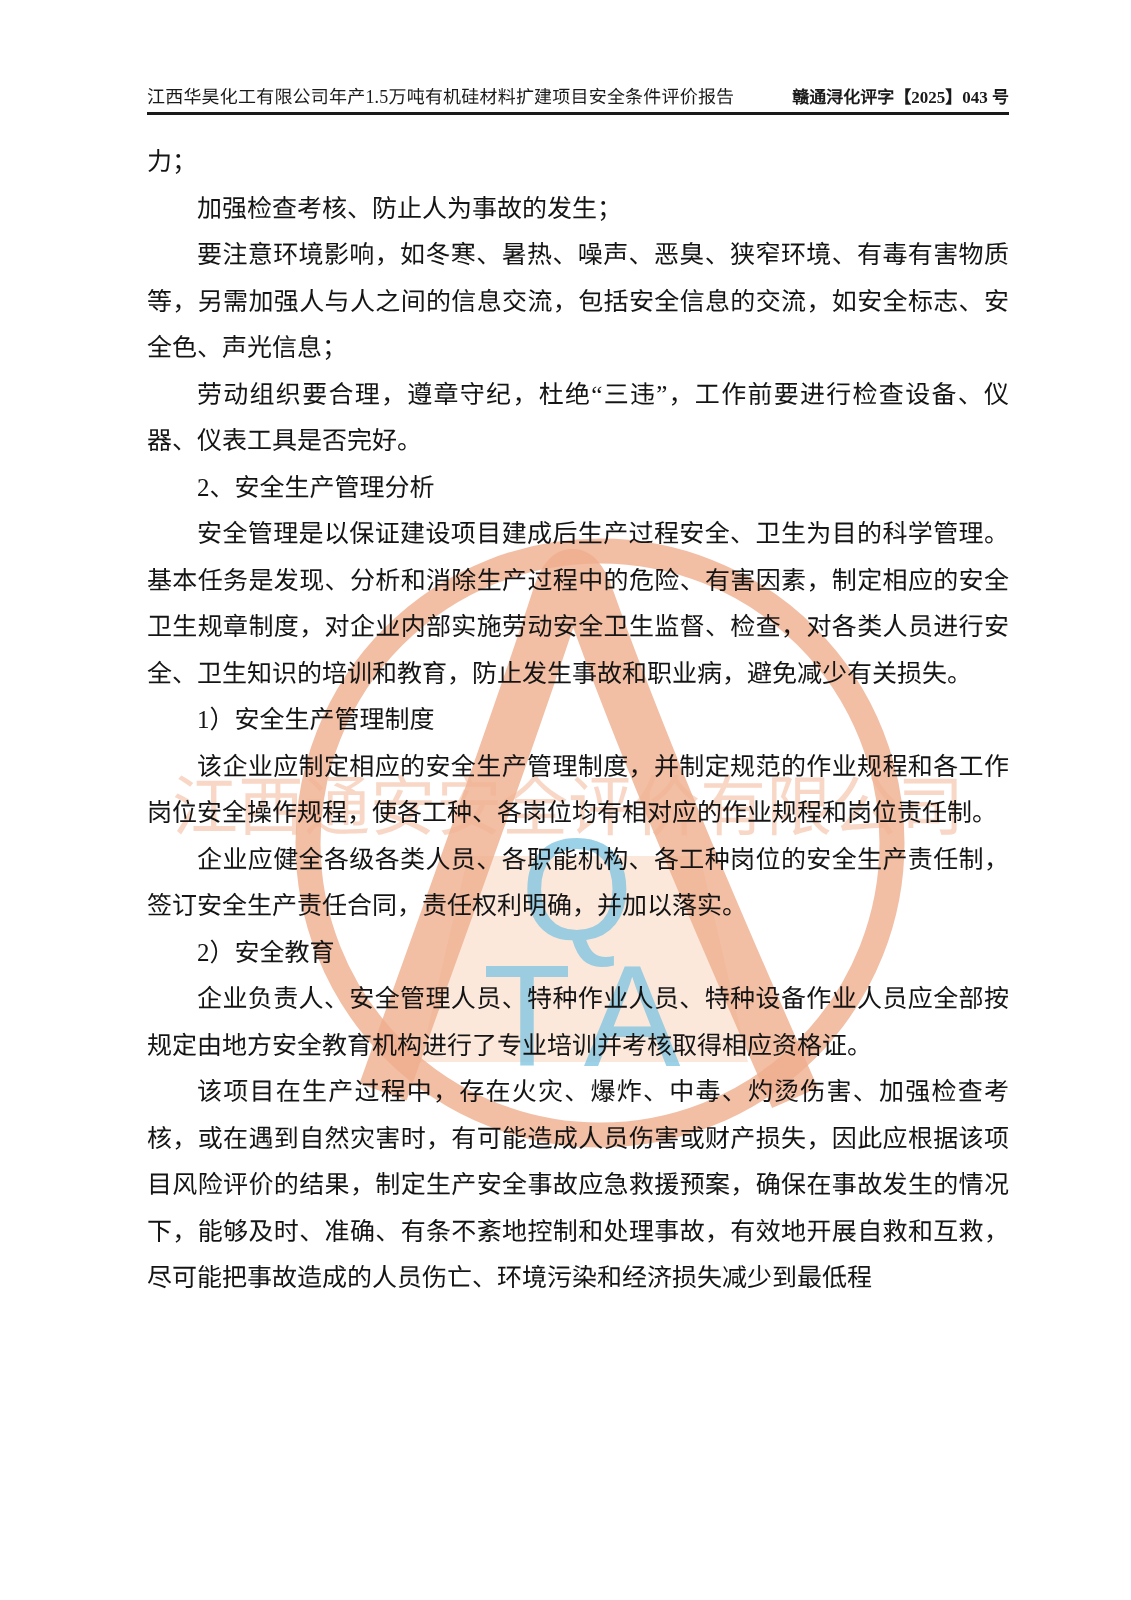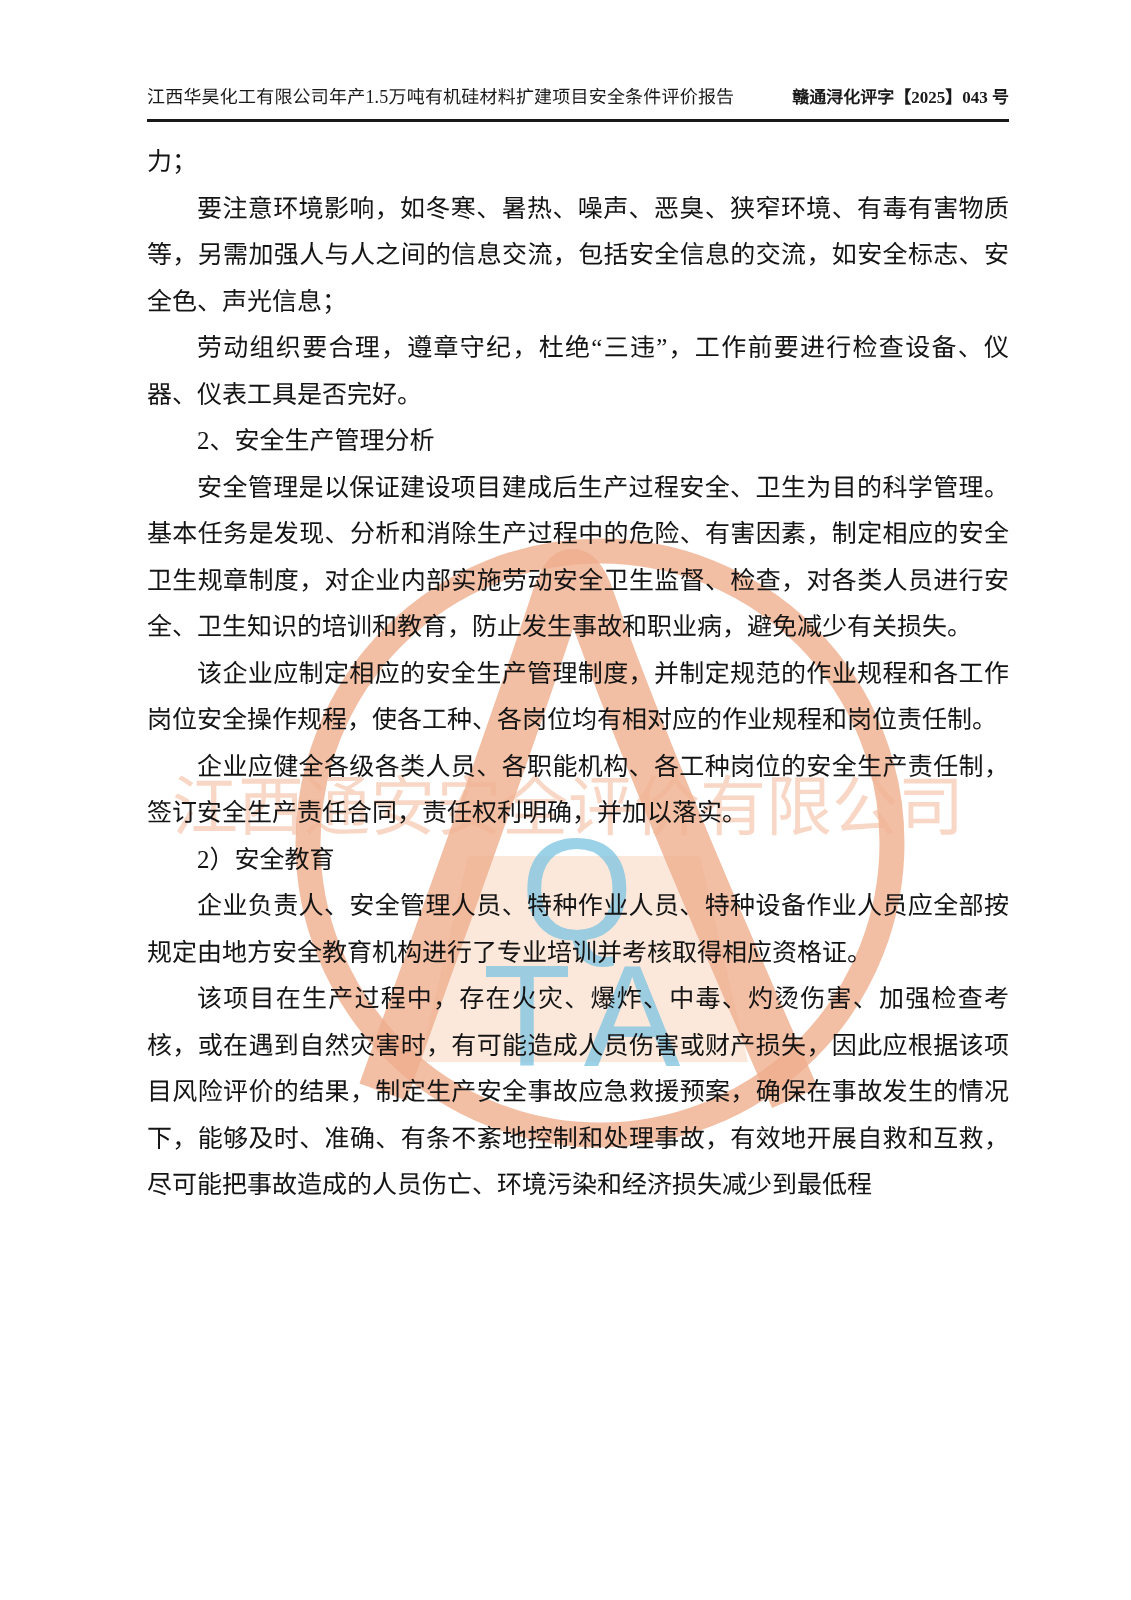--- a/index.html
+++ b/index.html
@@ -26,21 +26,21 @@
   
   .header {
     position: absolute;
     left: 147px;
     top: 82px;
     width: 862px;
     display: flex;
     justify-content: space-between;
     align-items: flex-end;
     border-bottom: 3px solid #1a1a1a;
-    padding-bottom: 11px;
+    padding-bottom: 4px;
     z-index: 2;
     color: #1a1a1a;
   }
   .header-left {
     font-size: 18px;
     letter-spacing: 0.2px;
     white-space: nowrap;
   }
   .header-right {
     font-size: 17px;
@@ -85,22 +85,24 @@
   <text x="632" y="1066" text-anchor="middle" font-size="145" font-family="Liberation Sans, DejaVu Sans, sans-serif" fill="#7cc3e1" opacity="0.75">A</text>
 </svg>
 
 <div class="header">
   <span class="header-left">江西华昊化工有限公司年产1.5万吨有机硅材料扩建项目安全条件评价报告</span>
   <span class="header-right">赣通浔化评字【2025】043 号</span>
 </div>
 
 <div class="content">
     <p>力；</p>
+    <p class="indent">加强检查考核、防止人为事故的发生；</p>
     <p class="indent">要注意环境影响，如冬寒、暑热、噪声、恶臭、狭窄环境、有毒有害物质等，另需加强人与人之间的信息交流，包括安全信息的交流，如安全标志、安全色、声光信息；</p>
     <p class="indent">劳动组织要合理，遵章守纪，杜绝“三违”，工作前要进行检查设备、仪器、仪表工具是否完好。</p>
     <p class="indent">2、安全生产管理分析</p>
     <p class="indent">安全管理是以保证建设项目建成后生产过程安全、卫生为目的科学管理。基本任务是发现、分析和消除生产过程中的危险、有害因素，制定相应的安全卫生规章制度，对企业内部实施劳动安全卫生监督、检查，对各类人员进行安全、卫生知识的培训和教育，防止发生事故和职业病，避免减少有关损失。</p>
+    <p class="indent">1）安全生产管理制度</p>
     <p class="indent">该企业应制定相应的安全生产管理制度，并制定规范的作业规程和各工作岗位安全操作规程，使各工种、各岗位均有相对应的作业规程和岗位责任制。</p>
     <p class="indent">企业应健全各级各类人员、各职能机构、各工种岗位的安全生产责任制，签订安全生产责任合同，责任权利明确，并加以落实。</p>
     <p class="indent">2）安全教育</p>
     <p class="indent">企业负责人、安全管理人员、特种作业人员、特种设备作业人员应全部按规定由地方安全教育机构进行了专业培训并考核取得相应资格证。</p>
     <p class="indent">该项目在生产过程中，存在火灾、爆炸、中毒、灼烫伤害、加强检查考核，或在遇到自然灾害时，有可能造成人员伤害或财产损失，因此应根据该项目风险评价的结果，制定生产安全事故应急救援预案，确保在事故发生的情况下，能够及时、准确、有条不紊地控制和处理事故，有效地开展自救和互救，尽可能把事故造成的人员伤亡、环境污染和经济损失减少到最低程</p>
   </div>
 
 </body></html>

